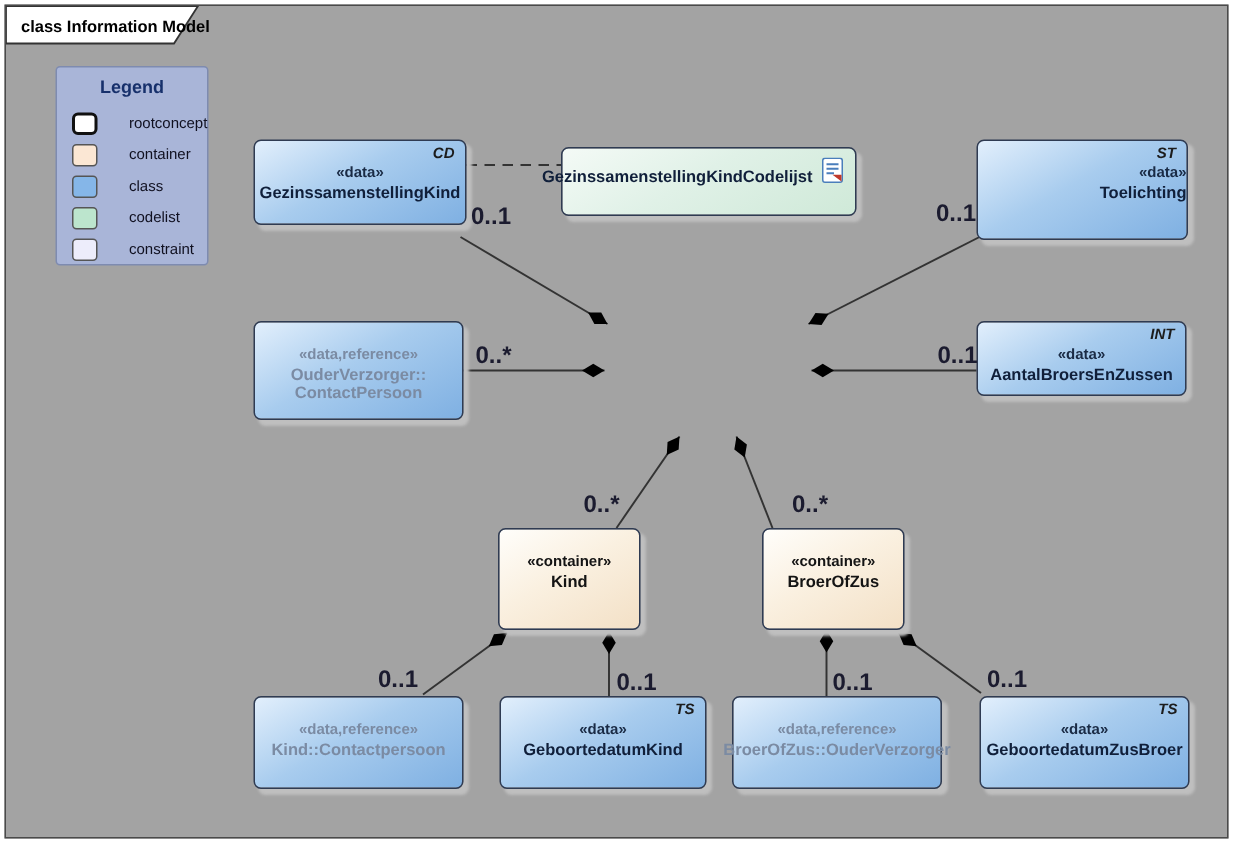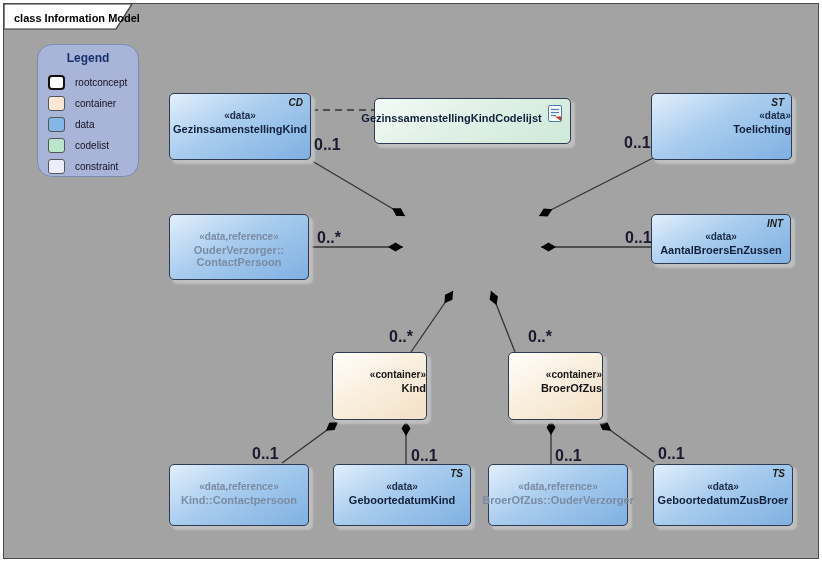--- a/index.html
+++ b/index.html
@@ -15,49 +15,49 @@
   }
   .canvas { position:absolute; inset:0; }
   svg.wires { position:absolute; left:0; top:0; z-index:1; }
   .tab-label {
     position:absolute; left:10px; top:8px; z-index:3;
     font-size:11px; font-weight:bold; color:#000;
   }
   
   .legend {
     position:absolute; left:33px; top:40px; width:102px; height:133px;
-    background:#a9b5d8; border:1px solid #7e8bb0; border-radius:15px;
+    background:#a9b5d8; border:1px solid #7e8bb0; border-radius:3px;
     z-index:2; padding-top:6px;
   }
   .legend-title {
     text-align:center; font-size:12px; font-weight:bold; color:#17306b;
     margin-bottom:7px;
   }
-  .legend-item { display:flex; align-items:center; gap:10px; padding:0 12px 0 10px; height:21px; }
+  .legend-item { display:flex; align-items:center; gap:21px; padding:0 12px 0 10px; height:21px; }
   .swatch { width:17px; height:15px; border-radius:3px; border:1px solid #555; flex:none; }
   .swatch.root { border:2.5px solid #111; border-radius:4px; }
   .legend-item span.lbl { font-size:10px; color:#101020; }
   
   .node {
     position:absolute; z-index:2;
     border:1.4px solid #2f3b52; border-radius:5px;
     box-shadow:3.5px 3.5px 2px #bfbfbf;
     display:flex; flex-direction:column; align-items:center;
     padding-top:16px; text-align:center;
   }
   .node .stereo { font-size:10px; font-weight:bold; color:#1a2b45; }
   .node .nname  { font-size:11px; font-weight:bold; color:#101f3a; white-space:pre-line; margin-top:2px; }
   .node .tag {
     position:absolute; top:3px; right:7px;
     font-size:10px; font-style:italic; font-weight:bold; color:#1c1c1c;
   }
   .node.data      { background:linear-gradient(150deg,#e2effc 0%,#a8ccee 45%,#7fb0e2 100%); }
   .node.reference { background:linear-gradient(150deg,#e2effc 0%,#a8ccee 45%,#7fb0e2 100%); }
   .node.reference .stereo, .node.reference .nname { color:#7b8ba3; }
-  .node.container { background:linear-gradient(150deg,#fffefb 0%,#faf0e0 45%,#f3e0c6 100%);align-items:flex-end; }
+  .node.container { background:linear-gradient(150deg,#fffefb 0%,#faf0e0 45%,#f3e0c6 100%); }
   .node.container .stereo, .node.container .nname { color:#141414; }
   .node.codelist  { background:linear-gradient(150deg,#f4faf6 0%,#e0f1e7 45%,#cfe9d8 100%); padding-top:13px; }
   .node.codelist .nname { margin-top:0; padding-right:42px; }
   .node.root {
     border:3px solid #000; border-radius:6px;
     background:linear-gradient(150deg,#fdfdfd 0%,#f3f3f3 50%,#e9e9e9 100%);
     box-shadow:3.5px 3.5px 2px #b5b5b5, inset 0 0 0 2px #fff;
   }
   .node.root .stereo, .node.root .nname { color:#000; }
   .doc-icon { position:absolute; top:6px; right:8px; }
@@ -104,33 +104,33 @@
     <div class="legend-item">
       <span class="swatch root" style="background: rgb(255, 255, 255);"></span>
       <span class="lbl">rootconcept</span>
     </div>
     <div class="legend-item">
       <span class="swatch" style="background: rgb(251, 231, 212);"></span>
       <span class="lbl">container</span>
     </div>
     <div class="legend-item">
       <span class="swatch" style="background: rgb(133, 182, 232);"></span>
-      <span class="lbl">data</span>
+      <span class="lbl">class</span>
     </div>
     <div class="legend-item">
       <span class="swatch" style="background: rgb(188, 229, 205);"></span>
       <span class="lbl">codelist</span>
     </div>
     <div class="legend-item">
       <span class="swatch" style="background: rgb(237, 237, 251);"></span>
       <span class="lbl">constraint</span>
     </div>
   </div>
 
-  <div class="node data" style="left:165px;top:89px;width:142px;height:67px;">
+  <div class="node data" style="left:165px;top:89px;width:142px;height:57px;">
     <span class="tag">CD</span>
     <span class="stereo">«data»</span>
     <span class="nname">GezinssamenstellingKind</span>
   </div>
 
   <div class="node codelist" style="left:370px;top:94px;width:197px;height:46px;">
     <span class="nname">GezinssamenstellingKindCodelijst</span>
     <svg class="doc-icon" width="14" height="17" viewBox="0 0 14 17">
       <rect x="0.5" y="0.5" width="13" height="16" rx="1.5" fill="#fff" stroke="#4a7ebb"></rect>
       <line x1="3" y1="4.5" x2="11" y2="4.5" stroke="#4a7ebb" stroke-width="1.2"></line>

